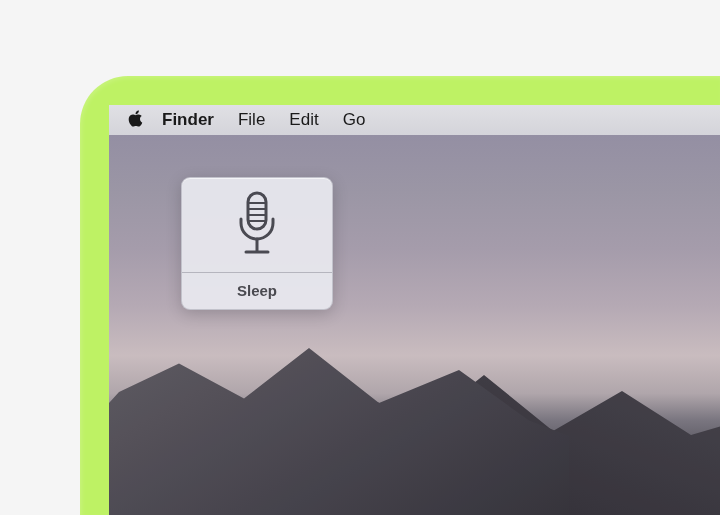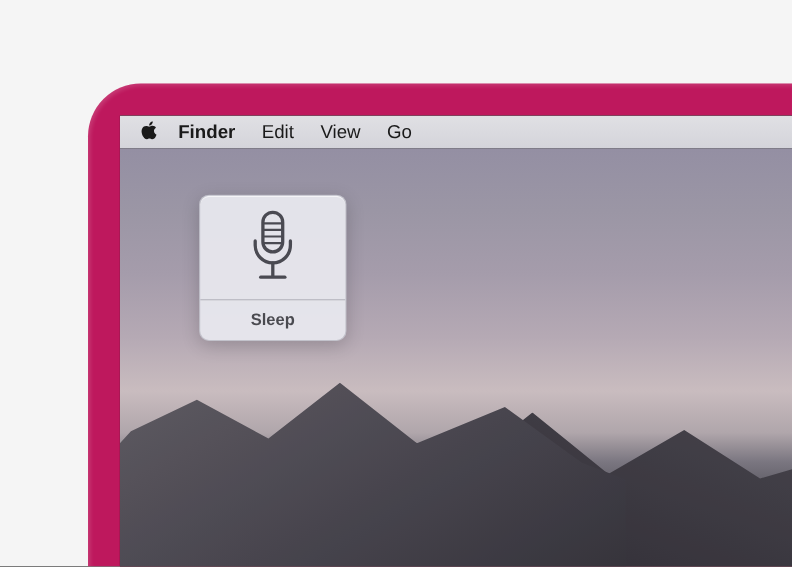--- a/index.html
+++ b/index.html
@@ -10,21 +10,21 @@
     font-family: -apple-system, "Helvetica Neue", Helvetica, Arial, sans-serif;
     overflow: hidden;
     position: relative;
   }
   .laptop-bezel {
     position: absolute;
     left: 80px;
     top: 76px;
     right: 0;
     bottom: 0;
-    background: #be185d;
+    background: #bef264;
     border-top-left-radius: 48px;
     box-shadow: inset 2px 2px 4px rgba(255,255,255,0.15);
   }
   .screen {
     position: absolute;
     left: 29px;
     top: 29px;
     right: 0;
     bottom: 0;
     background: #000;
@@ -84,21 +84,21 @@
     right: -40px; bottom: -20px;
     width: 460px; height: 200px;
     background: linear-gradient(200deg, #5d5a64 0%, #433f49 70%);
     clip-path: polygon(0% 100%, 0% 55%, 12% 30%, 28% 42%, 40% 20%, 55% 48%, 70% 28%, 85% 50%, 100% 40%, 100% 100%);
     filter: brightness(0.8);
   }
   .voice-panel {
     position: absolute;
     left: 72px;
     top: 42px;
-    width: 134px;
+    width: 152px;
     background: rgba(232,232,238,0.94);
     border: 1px solid rgba(180,180,190,0.7);
     border-radius: 9px;
     box-shadow: 0 4px 16px rgba(0,0,0,0.18), inset 0 1px 0 rgba(255,255,255,0.6);
     overflow: hidden;
   }
   .voice-panel .mic-area {
     display: flex;
     align-items: center;
     justify-content: center;
@@ -123,22 +123,22 @@
 <div class="laptop-bezel">
   <div class="screen">
 
     <div class="menubar">
       <span class="apple-logo">
         <svg viewBox="0 0 170 170" fill="#1a1a1a" xmlns="http://www.w3.org/2000/svg">
           <path d="M150.9 131.3c-2.4 5.5-5.2 10.6-8.6 15.3-4.6 6.4-8.4 10.8-11.3 13.3-4.5 4-9.3 6.1-14.4 6.2-3.7 0-8.1-1-13.3-3.2-5.2-2.1-10-3.2-14.3-3.2-4.6 0-9.5 1-14.8 3.2-5.3 2.1-9.6 3.2-12.9 3.3-4.9.2-9.8-1.9-14.7-6.3-3.1-2.7-7.1-7.3-11.8-13.9-5.1-7-9.3-15.1-12.6-24.4-3.5-10-5.3-19.6-5.3-29 0-10.7 2.3-20 7-27.8 3.7-6.2 8.5-11.1 14.6-14.7 6.1-3.6 12.6-5.4 19.7-5.5 3.9 0 9 1.2 15.3 3.5 6.3 2.4 10.3 3.5 12.1 3.5 1.3 0 5.8-1.4 13.4-4.1 7.2-2.5 13.3-3.6 18.3-3.2 13.5 1.1 23.7 6.4 30.4 16-12.1 7.3-18.1 17.6-18 30.7.1 10.3 3.8 18.8 11.2 25.6 3.3 3.1 7.1 5.5 11.2 7.2-.9 2.6-1.8 5.1-2.9 7.5zM119.1 7.2c0 8-2.9 15.4-8.7 22.3-7 8.2-15.5 12.9-24.7 12.2-.1-1-.2-2-.2-3.1 0-7.7 3.3-15.9 9.3-22.6 3-3.4 6.7-6.2 11.3-8.4C110.7 5.4 115 4.2 119 4c.1 1.1.1 2.1.1 3.2z"></path>
         </svg>
       </span>
       <span class="item app-name">Finder</span>
+      <span class="item">File</span>
       <span class="item">Edit</span>
-      <span class="item">View</span>
       <span class="item">Go</span>
     </div>
 
     <div class="desktop">
       <div class="mtn2"></div>
       <div class="mtn1"></div>
 
       <div class="voice-panel">
         <div class="mic-area">
           <svg class="mic-svg" viewBox="0 0 46 68" xmlns="http://www.w3.org/2000/svg">

